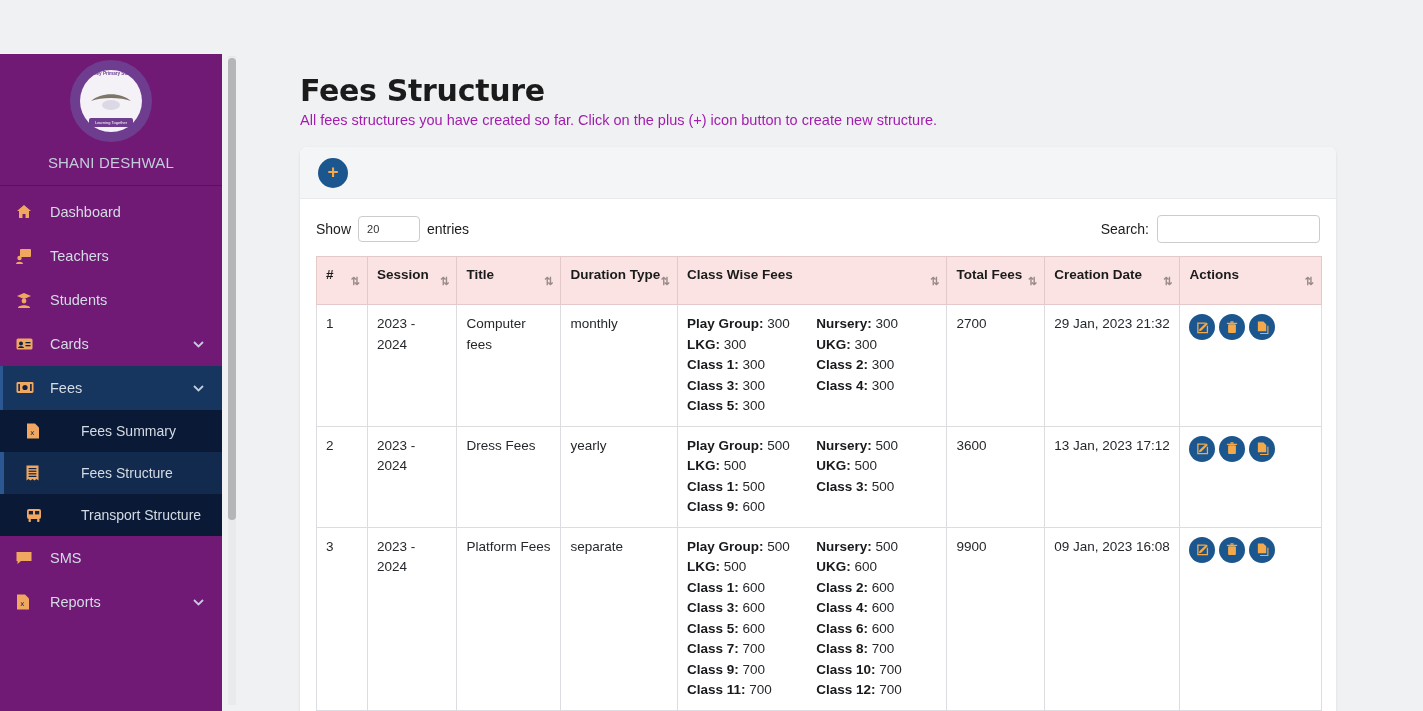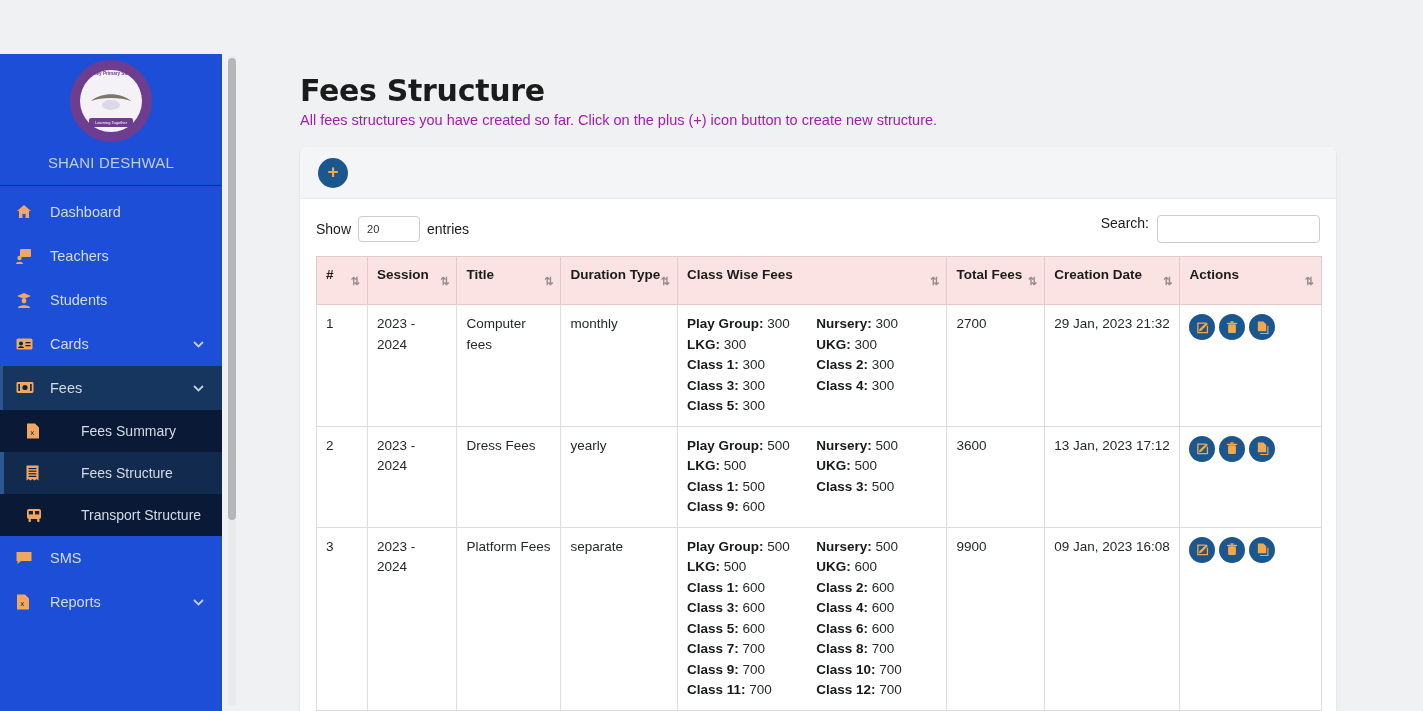--- a/index.html
+++ b/index.html
@@ -48,21 +48,21 @@
     position: absolute; right: 38px; top: 5px;
     width: 44px; height: 44px; border-radius: 50%;
     background: #6f3d8f; border: 3px solid #ffffff;
     overflow: hidden;
   }
 
   
   .sidebar {
     position: absolute; left: 0; top: 54px;
     width: 222px; height: 657px;
-    background: #1d4ed8;
+    background: #701a75;
     overflow: hidden;
   }
   .school-badge {
     position: absolute; left: 70px; top: 6px;
     width: 82px; height: 82px; border-radius: 50%;
     background: #6f3d8f;
     display: flex; align-items: center; justify-content: center;
   }
   .school-badge .inner {
     width: 62px; height: 62px; border-radius: 50%;
@@ -188,21 +188,21 @@
     justify-content: space-between; height: 36px;
     margin-bottom: 9px;
   }
   .show-entries { font-size: 14px; color: #1b1b1b; display: flex; align-items: center; }
   .len-input {
     width: 62px; height: 26px; margin: 0 7px;
     border: 1px solid #ccc; border-radius: 4px;
     font-size: 11px; color: #333; padding: 0 8px;
     font-family: "Liberation Sans", sans-serif;
   }
-  .search-wrap { display: flex; align-items: flex-start; font-size: 14px; color: #1b1b1b; }
+  .search-wrap { display: flex; align-items: center; font-size: 14px; color: #1b1b1b; }
   .search-input {
     width: 163px; height: 28px; margin-left: 8px;
     border: 1px solid #ccc; border-radius: 4px;
     font-size: 13px; padding: 0 8px;
     font-family: "Liberation Sans", sans-serif;
   }
 
   table.fees {
     width: 1006px; border-collapse: collapse;
     table-layout: fixed;

